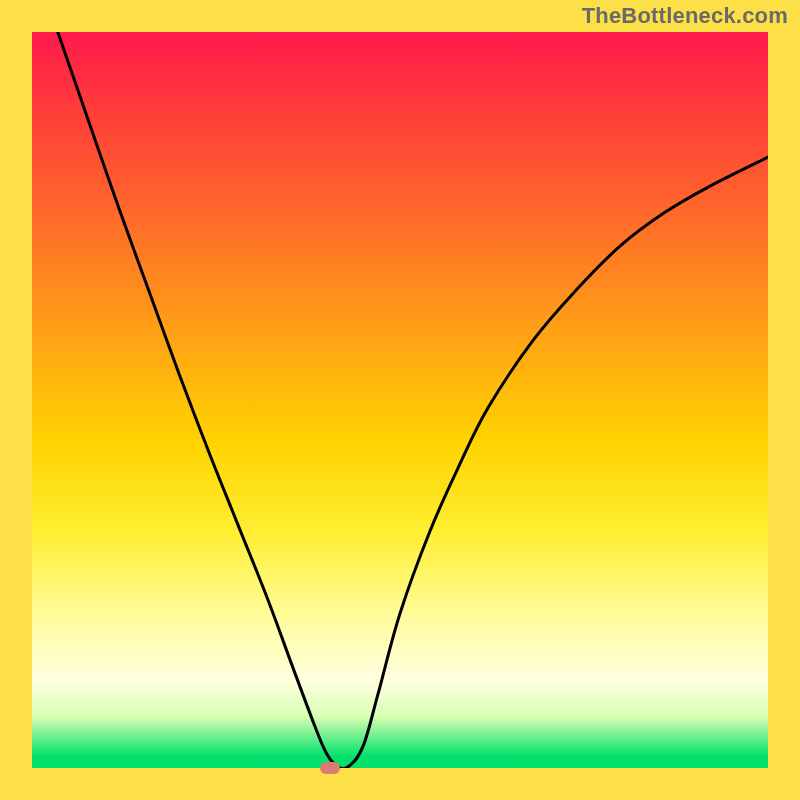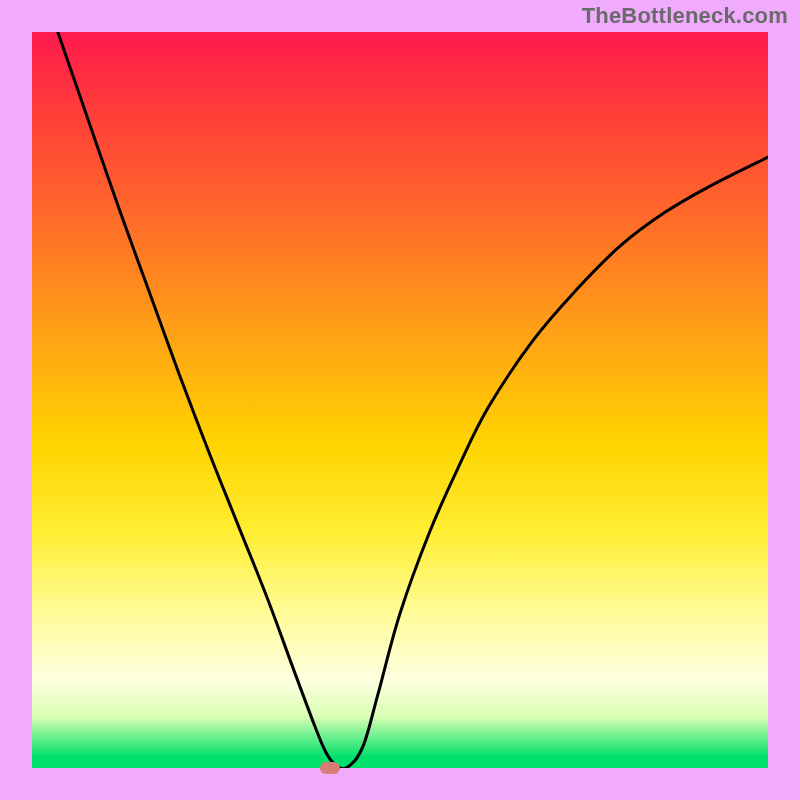--- a/index.html
+++ b/index.html
@@ -9,21 +9,21 @@
     height: 800px;
     background: #000;
     overflow: hidden;
   }
   .frame {
     position: absolute;
     left: 0;
     top: 0;
     width: 800px;
     height: 800px;
-    background: #f0abfc;
+    background: #fde047;
   }
   .plot {
     position: absolute;
     left: 32px;
     top: 32px;
     width: 736px;
     height: 736px;
     background: linear-gradient(to bottom,
       #ff1a4d 0%,
       #ff3a3a 10%,

